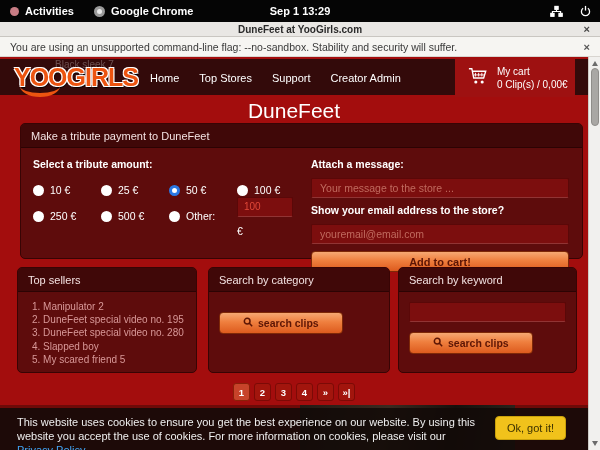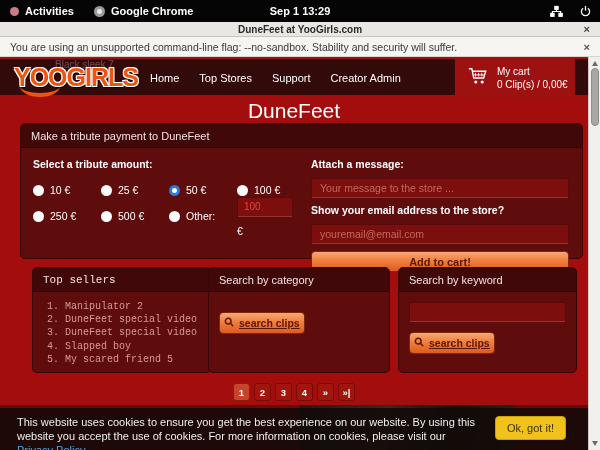--- a/index.html
+++ b/index.html
@@ -83,34 +83,34 @@
 
   .field { width:100%; height:20px; background:#7c0e0e; border:1px solid #5a0808;
     border-bottom-color:#913434; color:#f0dcdc; font-size:10.5px; padding:0 8px; border-radius:2px; }
   .field::placeholder { color:#c06a5e; opacity:1; } .gap6 { height:6px; }
 
   .btn-orange { background:linear-gradient(#f6a873, #ef7f3e 45%, #dd5b1e);
     border:1px solid #7e2807; border-radius:4px; color:#5c1505; font-weight:bold;
     font-family:"Liberation Sans", sans-serif; cursor:pointer; }
   .add-btn { width:100%; height:21px; font-size:11px; margin-top:7px; }
 
-  .panel-sellers  { left:32px;  top:210px; width:180px; height:106px;font-family:Liberation Mono, monospace; }
+  .panel-sellers  { left:17px;  top:210px; width:180px; height:106px; }
   .panel-cat      { left:208px; top:210px; width:182px; height:106px; }
   .panel-key      { left:398px; top:210px; width:179px; height:106px; }
   .sellers-list { padding:8px 10px 0 14px; color:#d89898; font-size:10px; line-height:13.2px; }
   .seller { cursor:pointer; white-space:nowrap; overflow:hidden; }
 
   .panel-body { padding:10px 10px 0 10px; }
   .select { position:relative; width:100%; height:21px; background:#6f0e0e; border:1px solid #5a0808;
     border-bottom-color:#913434; border-radius:2px; color:#fff; font-size:10.5px;
     display:flex; align-items:center; padding:0 8px; cursor:pointer; }
   .select .caret { position:absolute; right:8px; top:8px; width:0; height:0;
     border-left:4px solid transparent; border-right:4px solid transparent; border-top:5px solid #f0e0e0; }
-  .search-btn { height:22px; padding:0 4px; font-size:10.5px; margin-top:10px;
-    display:inline-flex; align-items:center; gap:5px;text-decoration:underline; }
+  .search-btn { height:22px; padding:0 23px; font-size:10.5px; margin-top:10px;
+    display:inline-flex; align-items:center; gap:5px; }
 
   .pagination { position:absolute; left:0; top:326px; width:588px; display:flex; justify-content:center; gap:4px; }
   .page-btn { width:17px; height:18px; background:#a2150d; border:1px solid #7c0a06; border-radius:3px;
     color:#fff; font-size:9.5px; font-weight:bold; display:flex; align-items:center; justify-content:center; cursor:pointer; }
   .page-btn.active { background:#c7432a; border-color:#8a2008; }
 
   
   .ghost-row { position:absolute; left:0; top:348px; width:588px; height:45px; background:#6d0a08; }
   .ghost-photo { position:absolute; left:300px; top:0; width:215px; height:45px;
     background:linear-gradient(100deg,#241a14 0%, #3a2a20 40%, #15100c 70%, #2c241c 100%); }

